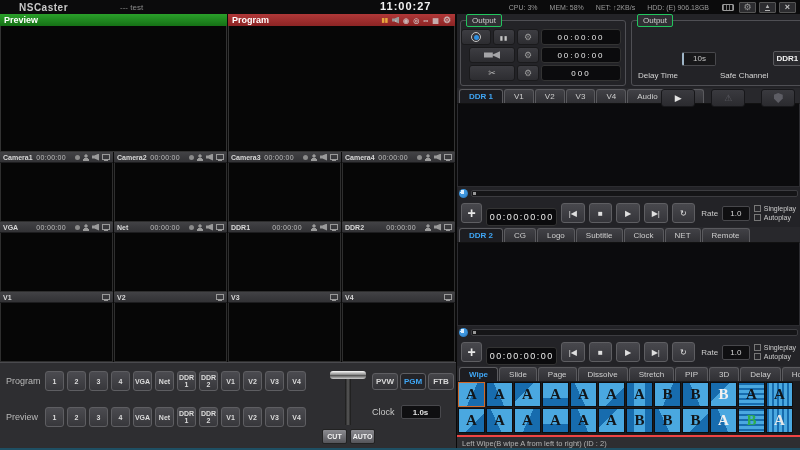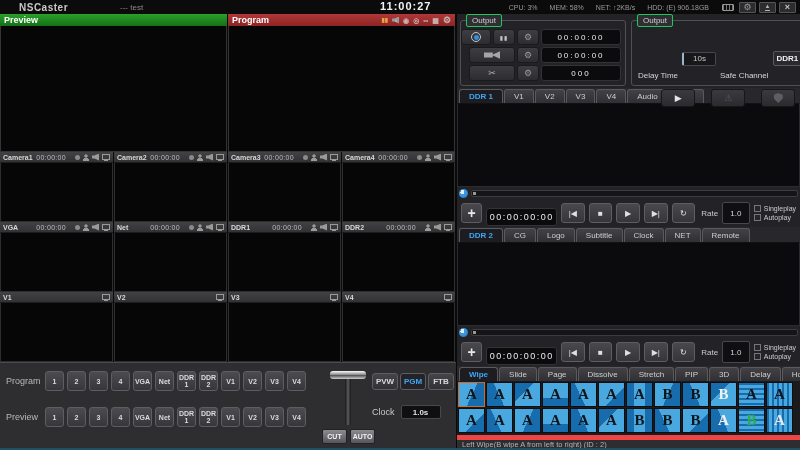--- a/index.html
+++ b/index.html
@@ -101,41 +101,41 @@
 
   .playlist{height:84px;background:#0b0b0d;border:1px solid #2c2c30;border-top:1px solid #111;}
   .volrow{height:12px;display:flex;align-items:center;gap:3px;padding:0 2px;}
   .vtrack{flex:1;height:7px;background:#151517;border:1px solid #3c3c40;border-radius:2px;position:relative;}
   .vthumb{position:absolute;left:1px;top:1px;width:3px;height:3px;background:#999;}
   .controls{height:28px;display:flex;align-items:center;gap:4px;padding:0 4px;}
   .addbtn{width:26px;height:20px;background:linear-gradient(#48484d,#35353a);border:1px solid #5e5e62;border-radius:3px;color:#e8e8e8;font-size:14px;font-weight:bold;display:flex;align-items:center;justify-content:center;cursor:pointer;}
   .ptime{width:88px;height:18px;background:#0b0b0d;border:1px solid #333;border-radius:3px;color:#ececec;font-size:9px;letter-spacing:1.5px;display:flex;align-items:center;justify-content:center;margin-top:8px;}
   .tbtn{width:29px;height:20px;background:linear-gradient(#48484d,#35353a);border:1px solid #5e5e62;border-radius:3px;color:#e0e0e0;font-size:8px;display:flex;align-items:center;justify-content:center;cursor:pointer;}
   .rlabel{font-size:8px;color:#cccccc;margin-left:2px;}
-  .rinput{width:34px;height:22px;background:#0f0f11;border:1px solid #48484c;border-radius:2px;color:#d5d5d5;font-size:8px;display:flex;align-items:center;justify-content:center;}
+  .rinput{width:34px;height:15px;background:#0f0f11;border:1px solid #48484c;border-radius:2px;color:#d5d5d5;font-size:8px;display:flex;align-items:center;justify-content:center;}
   .checkcol{margin-left:auto;display:flex;flex-direction:column;gap:2px;}
   .checkcol label{display:flex;align-items:center;gap:3px;font-size:7px;color:#cccccc;cursor:pointer;}
   .cb{width:7px;height:7px;background:#26262a;border:1px solid #777;display:inline-block;}
 
   
   .fxgrid{height:54px;background:#1b1b1e;display:flex;flex-wrap:wrap;gap:1px;padding:1px 1px;align-content:flex-start;}
   .fx{width:27px;height:25px;display:flex;align-items:center;justify-content:center;border:1px solid #0e0e10;cursor:pointer;}
   .fx.sel{border:1px solid #d06a2a;}
   .fxl{font-family:"Liberation Serif",serif;font-weight:bold;font-size:15px;color:#12161a;line-height:1;}
   .p-d1{background:linear-gradient(115deg,#4aa8e0 52%,#176cae 52%);}
   .p-d2{background:linear-gradient(245deg,#4aa8e0 52%,#176cae 52%);}
   .p-d3{background:linear-gradient(65deg,#176cae 40%,#4aa8e0 40%);}
   .p-c1{background:linear-gradient(135deg,#176cae 38%,#4aa8e0 38%);}
   .p-c2{background:linear-gradient(315deg,#176cae 38%,#4aa8e0 38%);}
   .p-t1{background:linear-gradient(0deg,#176cae 35%,#4aa8e0 35%);}
   .p-s1{background:linear-gradient(90deg,#176cae 28%,#4aa8e0 28% 72%,#176cae 72%);}
   .p-bh{background:repeating-linear-gradient(180deg,#176cae 0 2px,#4aa8e0 2px 5px);}
   .p-bv{background:repeating-linear-gradient(90deg,#176cae 0 2px,#4aa8e0 2px 5px);}
 
-  .statusbar{height:14px;background:#2e2e31;border-top:5px solid #ef4444;display:flex;align-items:center;padding:0 5px;font-size:7.5px;color:#b2b2b2;}
+  .statusbar{height:14px;background:#2e2e31;border-top:2px solid #ef4444;display:flex;align-items:center;padding:0 5px;font-size:7.5px;color:#b2b2b2;}
 </style>
 </head>
 <body>
 
 <div class="titlebar">
   <span class="logo">NSCaster</span>
   <span class="session">--- test</span>
   <span class="clock">11:00:27</span>
   <span id="stats" class="stats">
       <span class="stat">CPU: 3%</span>

